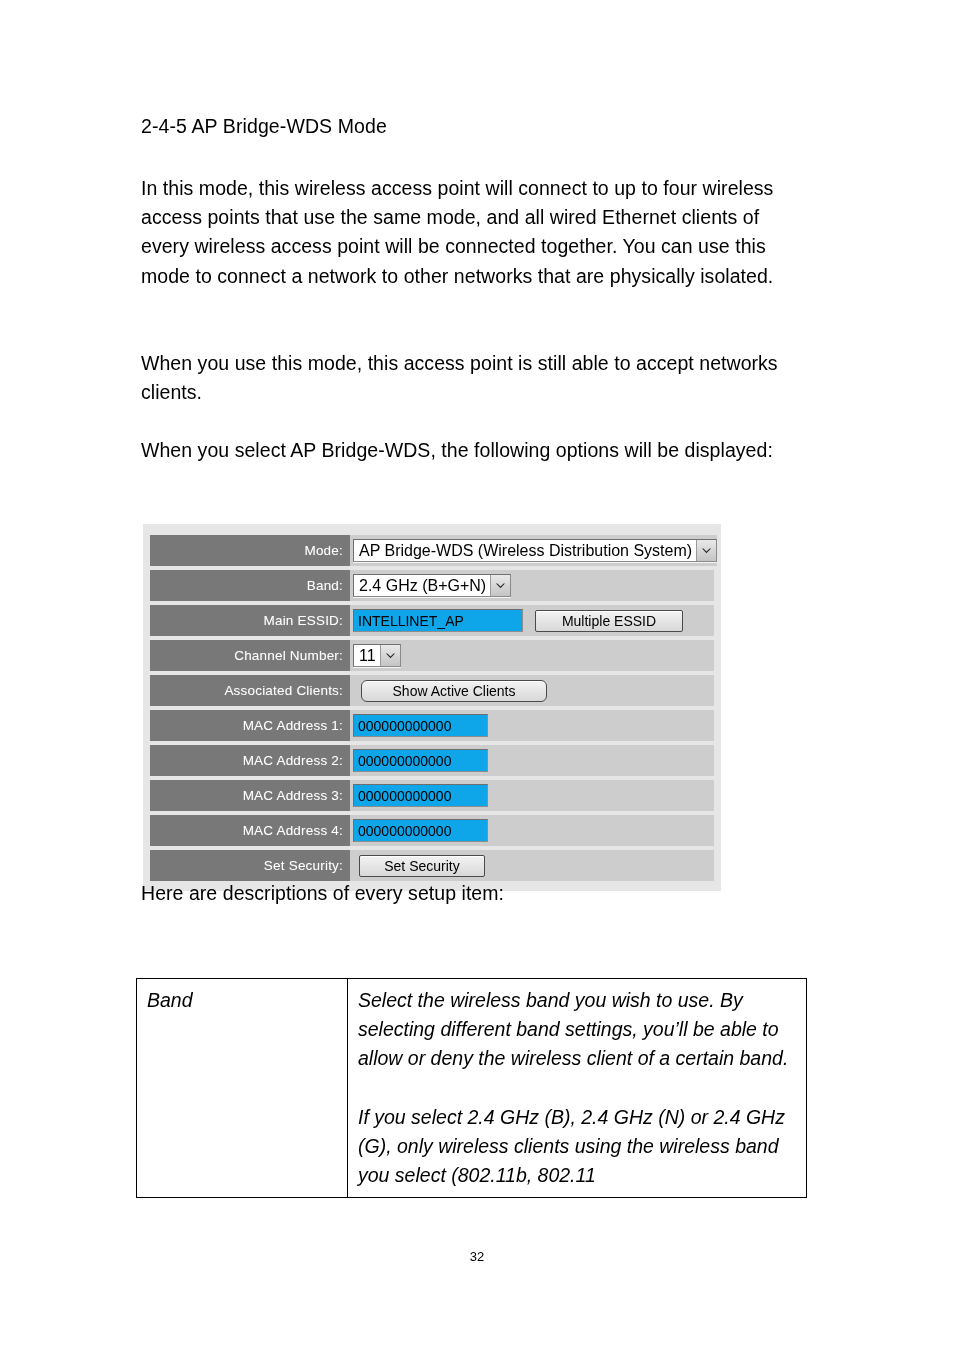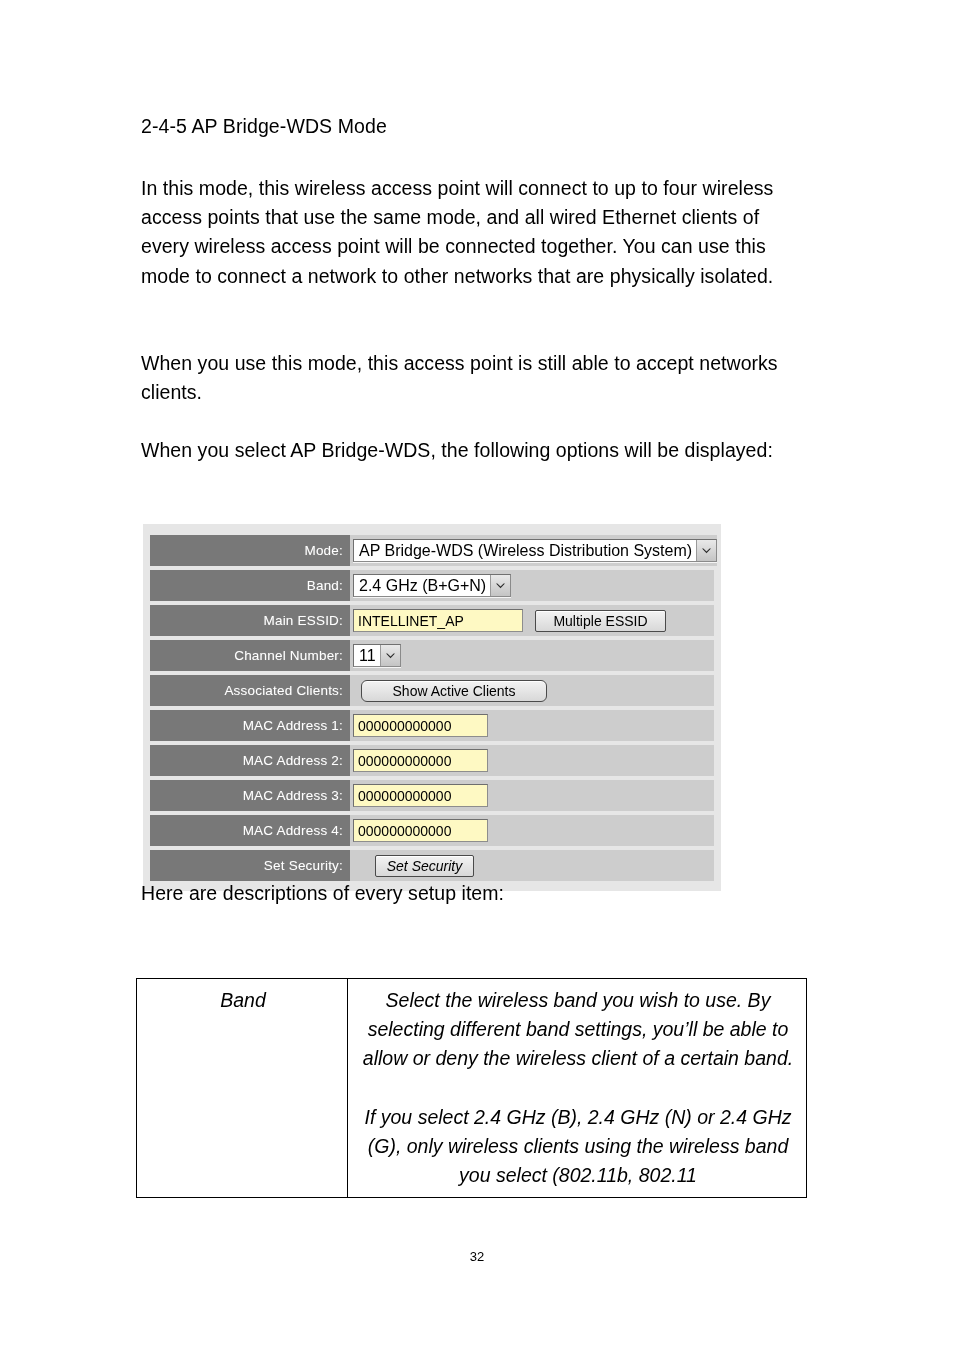--- a/index.html
+++ b/index.html
@@ -118,21 +118,21 @@
     border-left: 1px solid #9a9a9a;
     display: flex;
     align-items: center;
     justify-content: center;
   }
   .select .sel-arrow svg { display: block; }
 
   
   .textbox {
     height: 23px;
-    background: #fef9c3;
+    background: #0ea5e9;
     border: 1px solid #8d8d8d;
     border-top-color: #6e6e6e;
     border-left-color: #6e6e6e;
     box-sizing: border-box;
     display: flex;
     align-items: center;
     padding: 0 4px;
     font-size: 14px;
     color: #000;
     line-height: 1;
@@ -149,38 +149,37 @@
     box-sizing: border-box;
     display: inline-flex;
     align-items: center;
     justify-content: center;
     padding: 0 10px;
     font-size: 14px;
     color: #000;
     line-height: 1;
     box-shadow: inset 0 1px 0 #ffffff;
   }
-  .btn-multi-essid { width: 131px; margin-left: 12px; }
+  .btn-multi-essid { width: 148px; margin-left: 12px; }
   .btn-show-clients { width: 186px; margin-left: 8px; border-radius: 6px; }
-  .btn-set-security { width: 99px; margin-left: 22px; font-style: italic; }
+  .btn-set-security { width: 126px; margin-left: 6px; }
 
   
   .desc-table {
     position: absolute;
     left: 136px;
     top: 978px;
     width: 671px;
     border: 1.5px solid #000000;
     border-collapse: collapse;
     box-sizing: border-box;
   }
   .desc-table table {
     width: 100%;
     border-collapse: collapse;
-    text-align: center;
   }
   .desc-table td {
     vertical-align: top;
     font-size: 19.5px;
     line-height: 29.2px;
     font-style: italic;
     padding: 7px 8px 7px 10px;
   }
   .cell-term {
     width: 192px;

